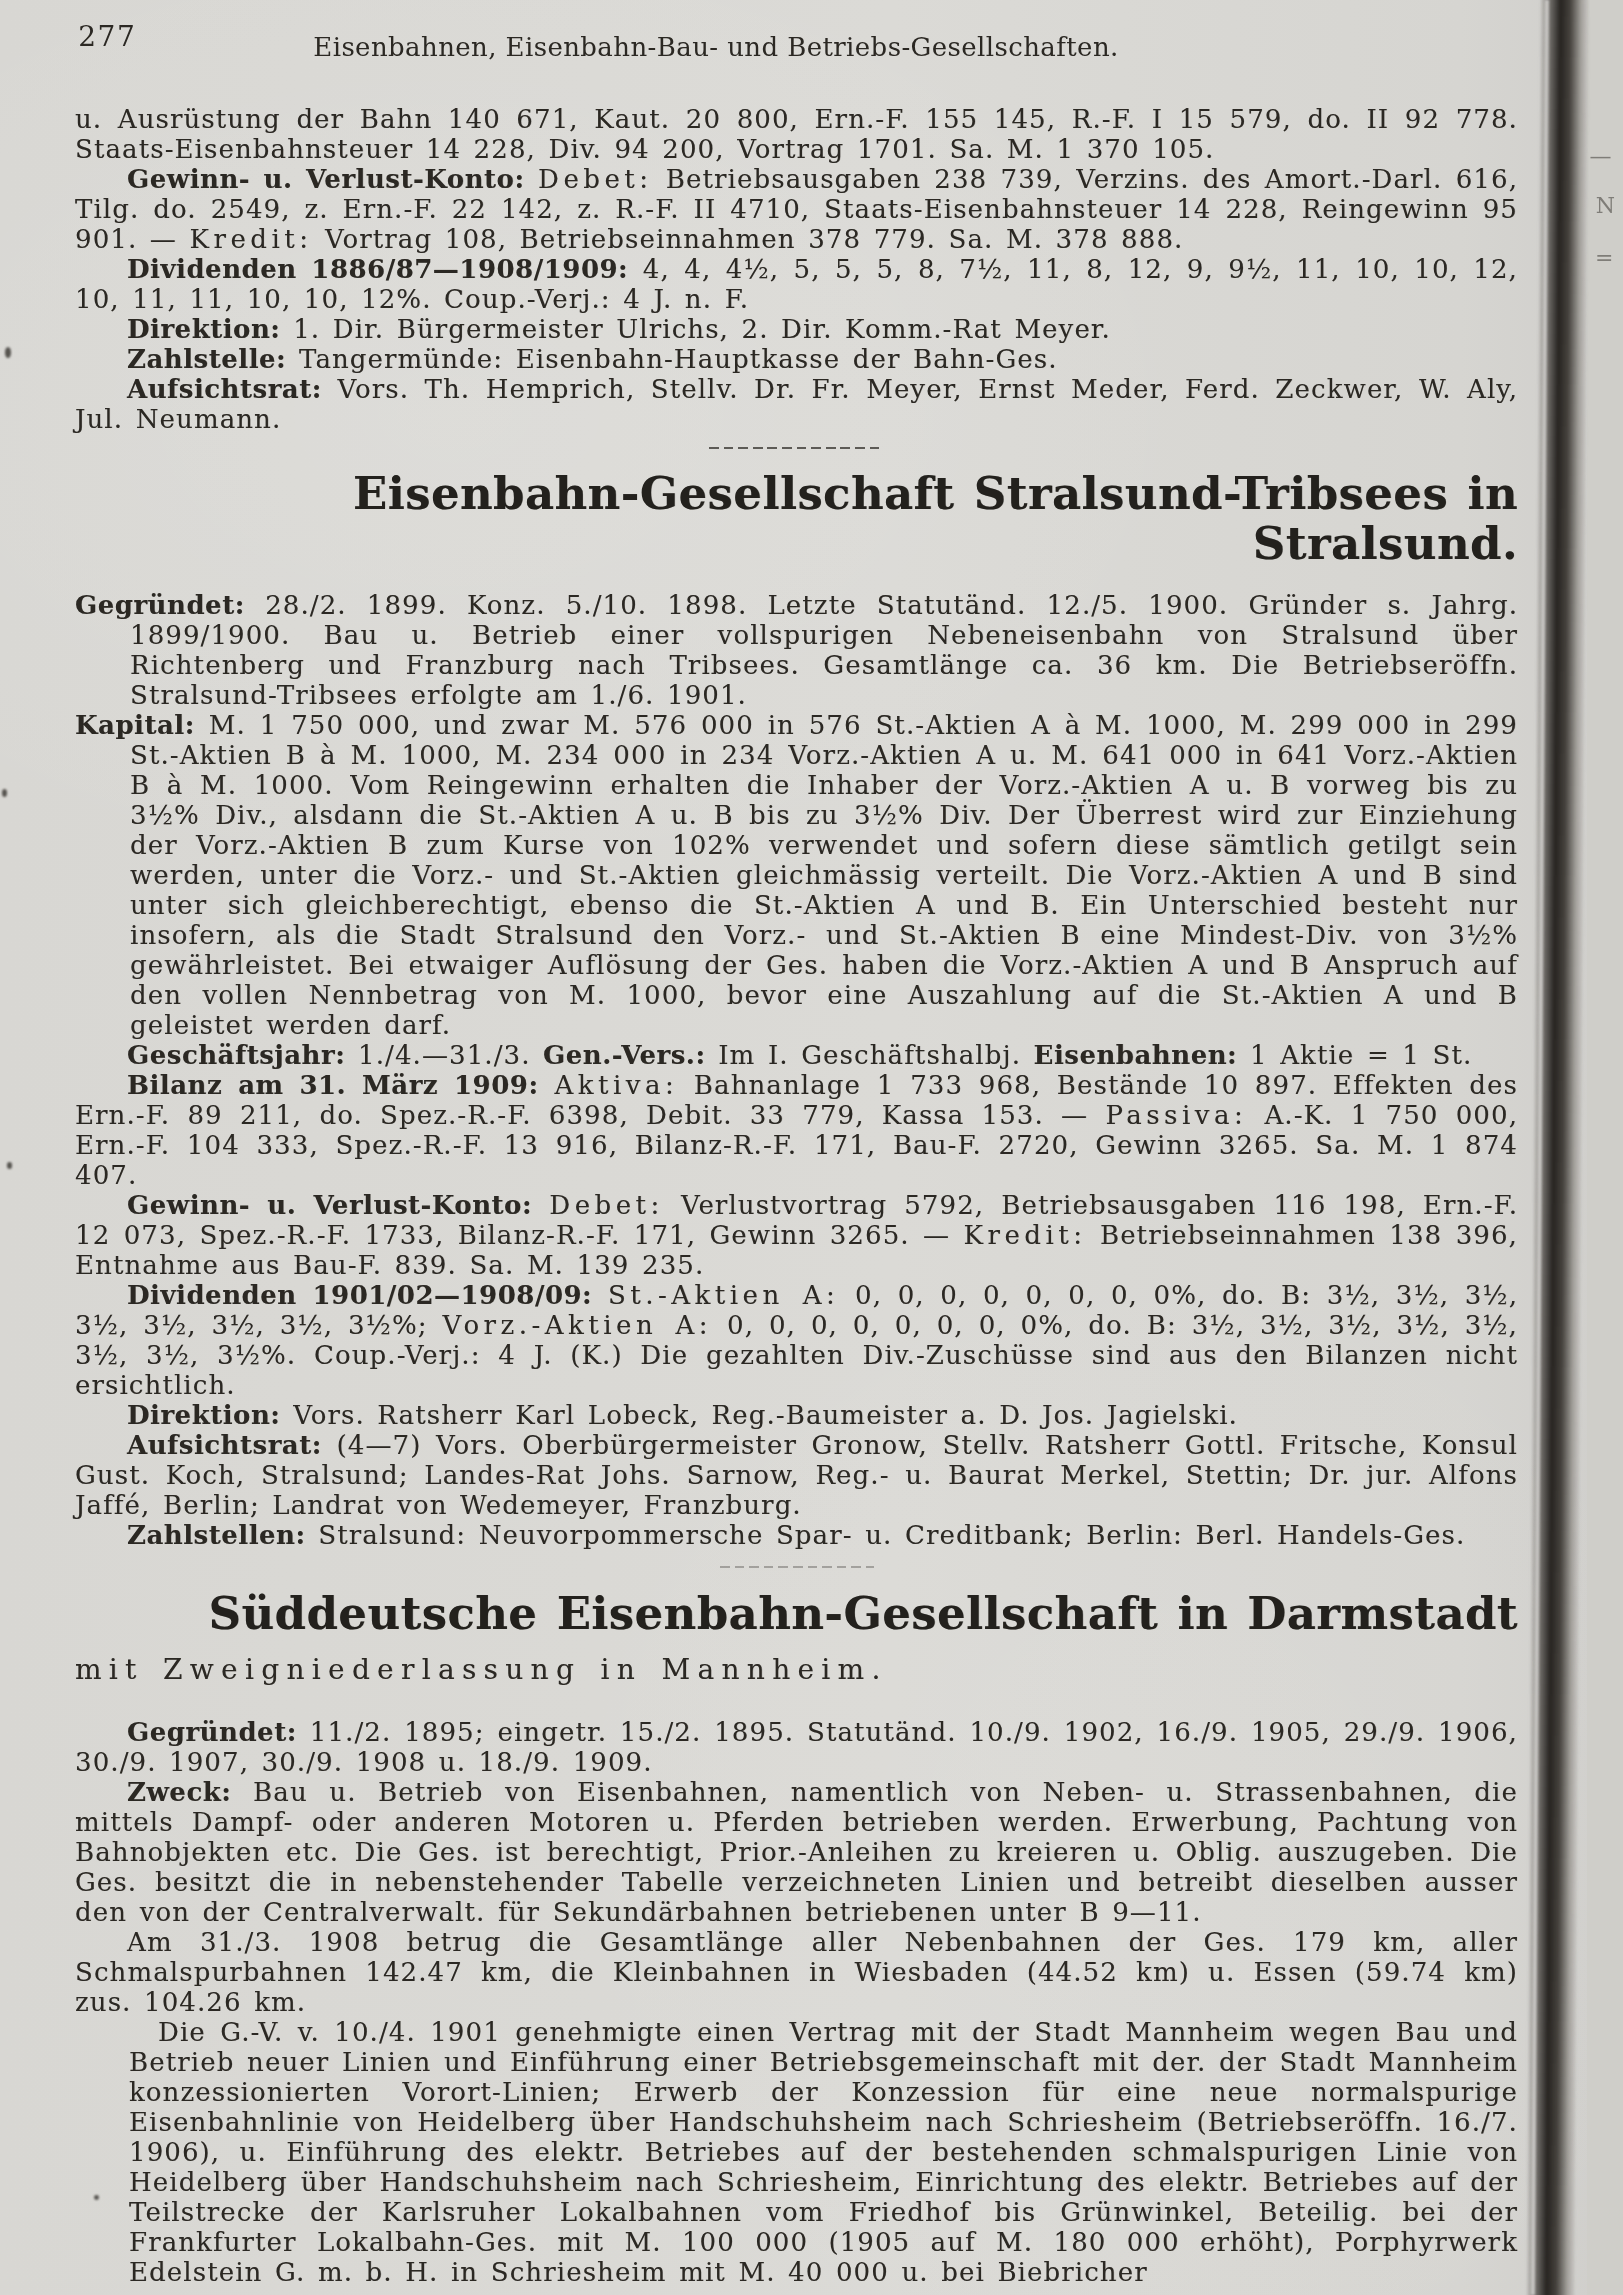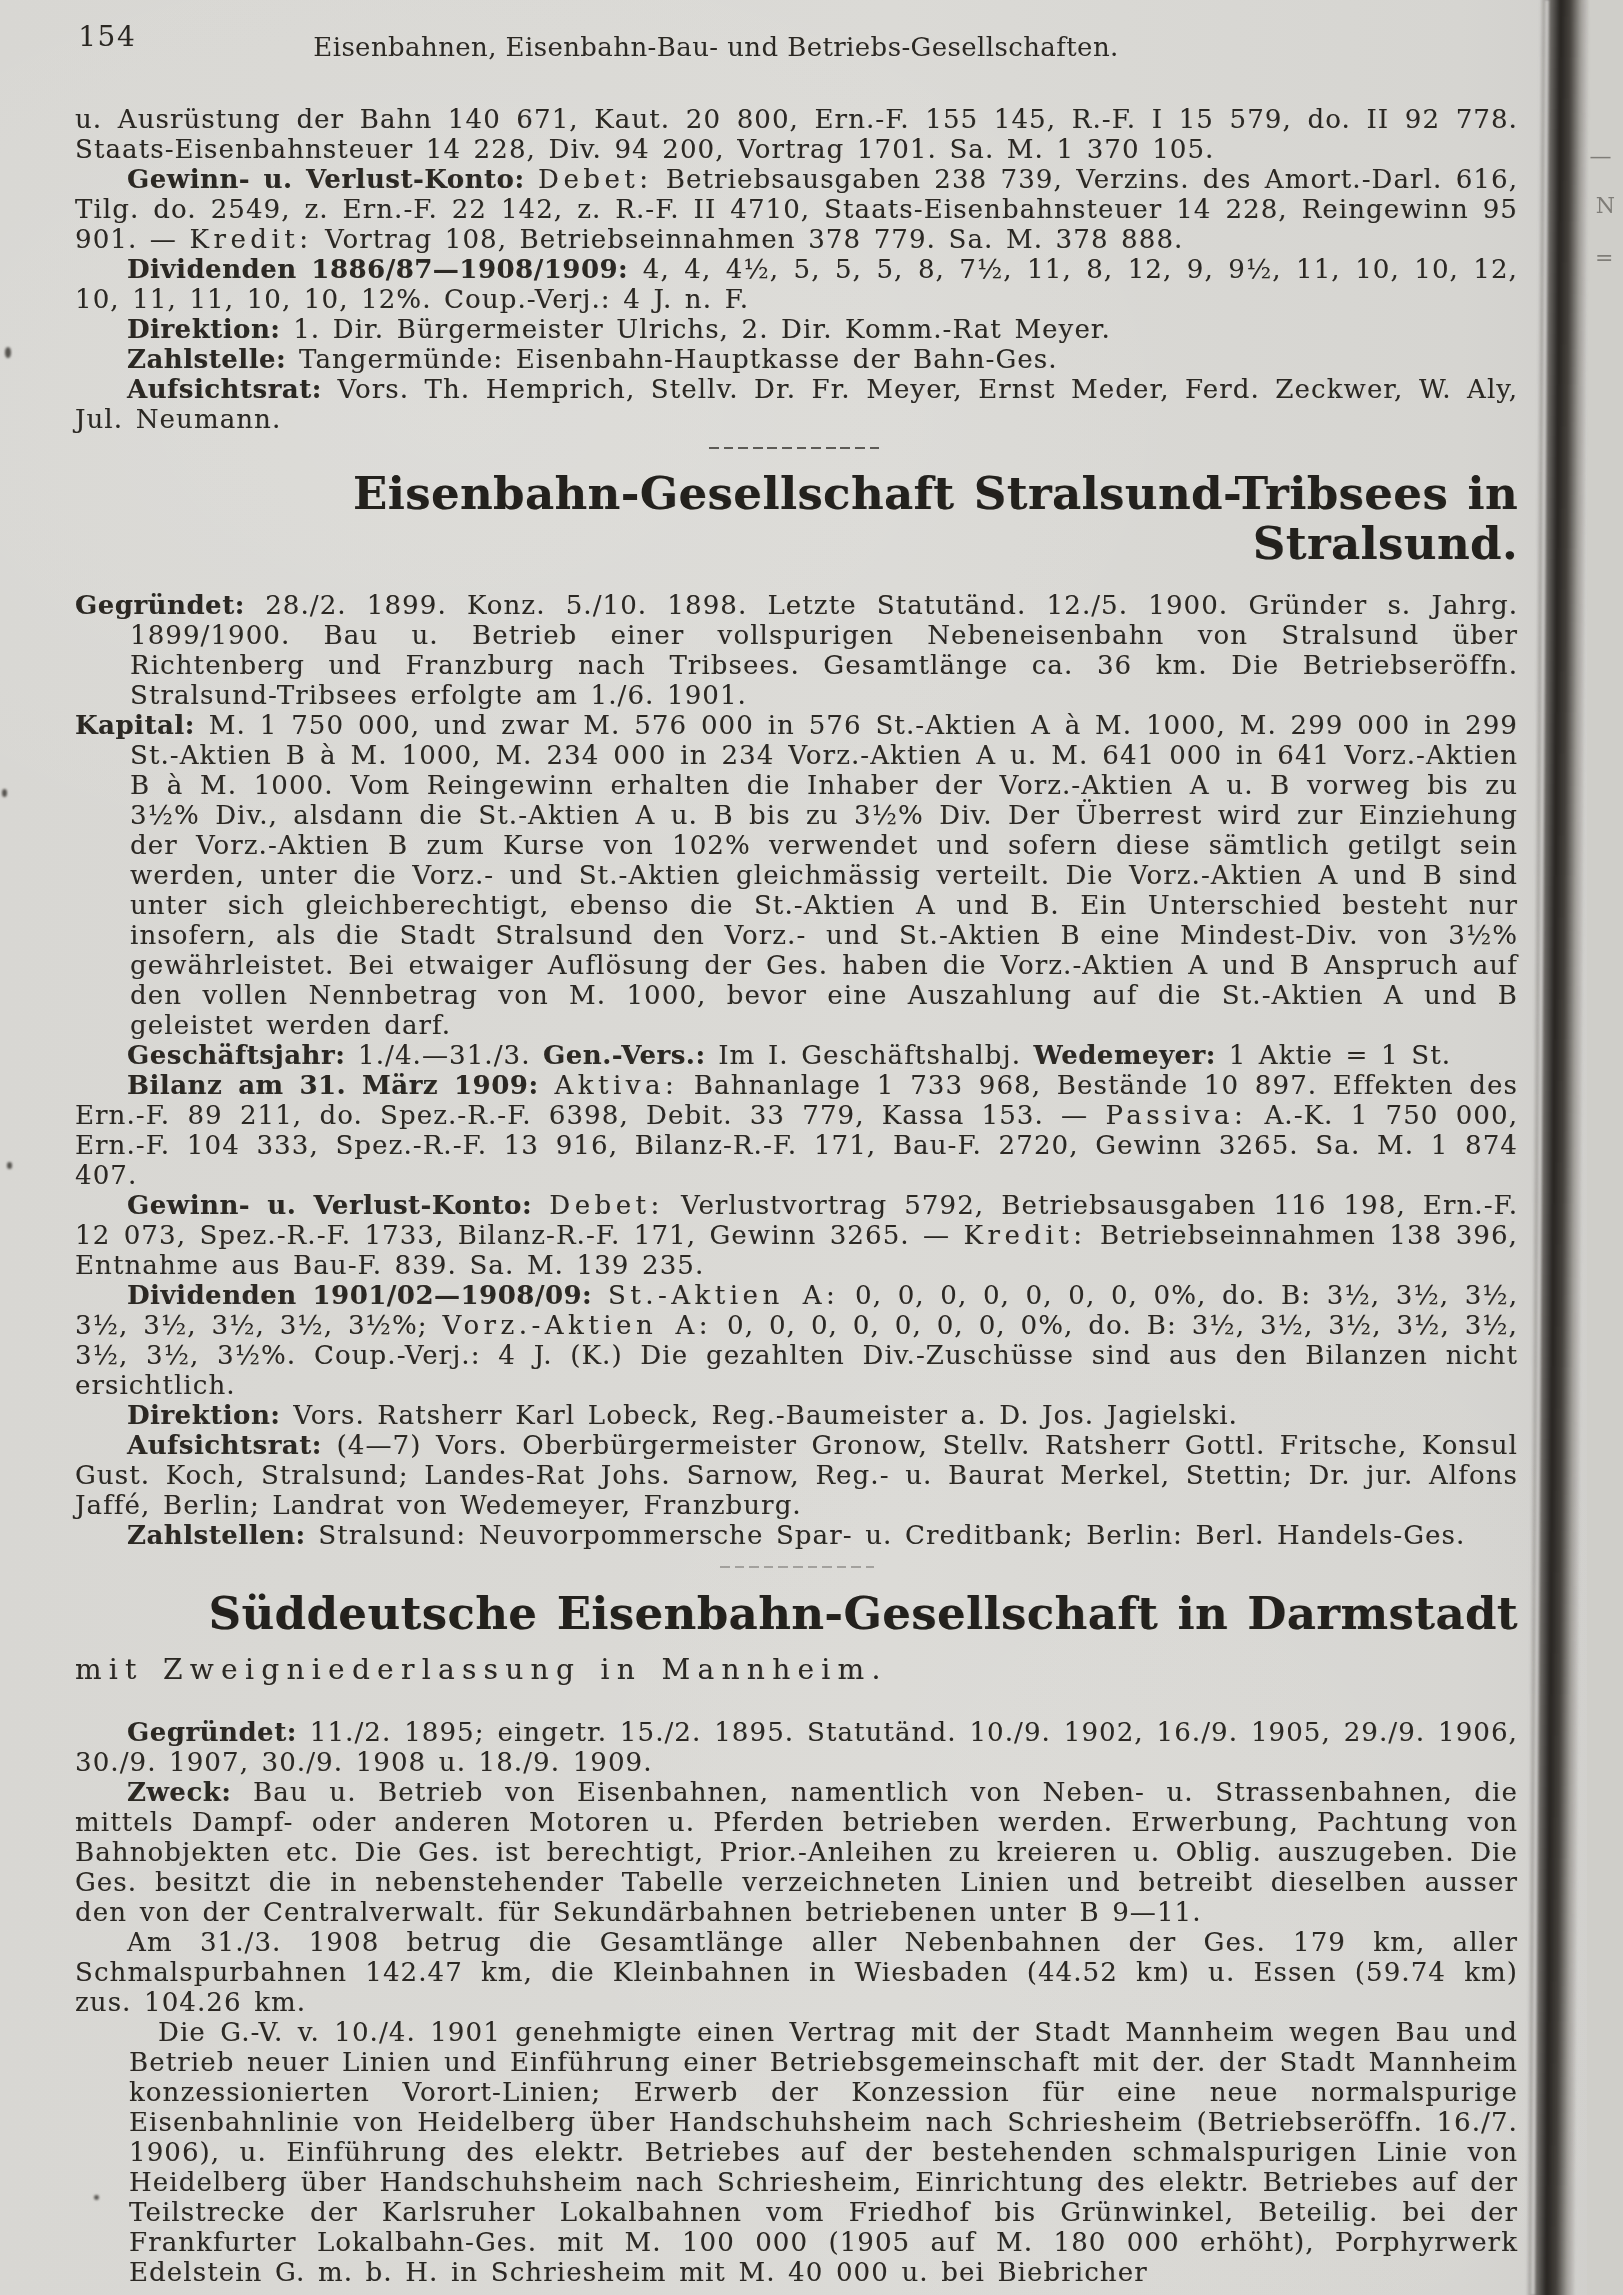--- a/index.html
+++ b/index.html
@@ -81,21 +81,21 @@
   <div class="gutter-highlight"></div>
   <span class="margin-mark" style="top:144px;right:11.4px;">—</span>
   <span class="margin-mark" style="top:193px;right:8px;">N</span>
   <span class="margin-mark" style="top:245px;right:9.7px;">=</span>
   <div class="speck" style="left:4.9px;top:347px;width:6.5px;height:11.4px;"></div>
   <div class="speck" style="left:2.4px;top:789px;width:4.9px;height:8px;"></div>
   <div class="speck" style="left:6.5px;top:1162px;width:5.7px;height:7.3px;"></div>
   <div class="speck" style="left:94px;top:2195px;width:4.9px;height:4.9px;"></div>
 
   <header class="running-head">
-    <span class="page-number">154</span>
+    <span class="page-number">277</span>
     <span class="running-title">Eisenbahnen, Eisenbahn-Bau- und Betriebs-Gesellschaften.</span>
   </header>
 
   <main class="text-col">
 
     <section>
         <p class="para flush"><span class="plain">u. Ausrüstung der Bahn 140 671, Kaut. 20 800, Ern.-F. 155 145, R.-F. I 15 579, do. II 92 778. Staats-Eisenbahnsteuer 14 228, Div. 94 200, Vortrag 1701.  Sa. M. 1 370 105.</span></p>
         <p class="para ind"><span class="bold">Gewinn- u. Verlust-Konto: </span><span class="spaced">Debet:</span><span class="plain"> Betriebsausgaben 238 739, Verzins. des Amort.-Darl. 616, Tilg. do. 2549, z. Ern.-F. 22 142, z. R.-F. II 4710, Staats-Eisenbahnsteuer 14 228, Reingewinn 95 901. — </span><span class="spaced">Kredit:</span><span class="plain"> Vortrag 108, Betriebseinnahmen 378 779.  Sa. M. 378 888.</span></p>
         <p class="para ind"><span class="bold">Dividenden 1886/87—1908/1909: </span><span class="plain">4, 4, 4½, 5, 5, 5, 8, 7½, 11, 8, 12, 9, 9½, 11, 10, 10, 12, 10, 11, 11, 10, 10, 12%.  Coup.-Verj.: 4 J. n. F.</span></p>
         <p class="para ind"><span class="bold">Direktion: </span><span class="plain">1. Dir. Bürgermeister Ulrichs, 2. Dir. Komm.-Rat Meyer.</span></p>
@@ -103,21 +103,21 @@
         <p class="para ind"><span class="bold">Aufsichtsrat: </span><span class="plain">Vors. Th. Hemprich, Stellv. Dr. Fr. Meyer, Ernst Meder, Ferd. Zeckwer, W. Aly, Jul. Neumann.</span></p>
       </section>
 
     <div class="divider"></div>
 
     <h1 class="section-title">Eisenbahn-Gesellschaft Stralsund-Tribsees in Stralsund.</h1>
 
     <section>
         <p class="para hang"><span class="bold">Gegründet: </span><span class="plain">28./2. 1899.  Konz. 5./10. 1898.  Letzte Statutänd. 12./5. 1900.  Gründer s. Jahrg. 1899/1900.  Bau u. Betrieb einer vollspurigen Nebeneisenbahn von Stralsund über Richtenberg und Franzburg nach Tribsees.  Gesamtlänge ca. 36 km.  Die Betriebseröffn. Stralsund-Tribsees erfolgte am 1./6. 1901.</span></p>
         <p class="para hang"><span class="bold">Kapital: </span><span class="plain">M. 1 750 000, und zwar M. 576 000 in 576 St.-Aktien A à M. 1000, M. 299 000 in 299 St.-Aktien B à M. 1000, M. 234 000 in 234 Vorz.-Aktien A u. M. 641 000 in 641 Vorz.-Aktien B à M. 1000.  Vom Reingewinn erhalten die Inhaber der Vorz.-Aktien A u. B vorweg bis zu 3½% Div., alsdann die St.-Aktien A u. B bis zu 3½% Div.  Der Überrest wird zur Einziehung der Vorz.-Aktien B zum Kurse von 102% verwendet und sofern diese sämtlich getilgt sein werden, unter die Vorz.- und St.-Aktien gleichmässig verteilt. Die Vorz.-Aktien A und B sind unter sich gleichberechtigt, ebenso die St.-Aktien A und B.  Ein Unterschied besteht nur insofern, als die Stadt Stralsund den Vorz.- und St.-Aktien B eine Mindest-Div. von 3½% gewährleistet.  Bei etwaiger Auflösung der Ges. haben die Vorz.-Aktien A und B Anspruch auf den vollen Nennbetrag von M. 1000, bevor eine Auszahlung auf die St.-Aktien A und B geleistet werden darf.</span></p>
-        <p class="para ind"><span class="bold">Geschäftsjahr: </span><span class="plain">1./4.—31./3.  </span><span class="bold">Gen.-Vers.: </span><span class="plain">Im I. Geschäftshalbj.  </span><span class="bold">Wedemeyer: </span><span class="plain">1 Aktie = 1 St.</span></p>
+        <p class="para ind"><span class="bold">Geschäftsjahr: </span><span class="plain">1./4.—31./3.  </span><span class="bold">Gen.-Vers.: </span><span class="plain">Im I. Geschäftshalbj.  </span><span class="bold">Eisenbahnen: </span><span class="plain">1 Aktie = 1 St.</span></p>
         <p class="para ind"><span class="bold">Bilanz am 31. März 1909: </span><span class="spaced">Aktiva:</span><span class="plain"> Bahnanlage 1 733 968, Bestände 10 897.  Effekten des Ern.-F. 89 211, do. Spez.-R.-F. 6398, Debit. 33 779, Kassa 153. — </span><span class="spaced">Passiva:</span><span class="plain"> A.-K. 1 750 000, Ern.-F. 104 333, Spez.-R.-F. 13 916, Bilanz-R.-F. 171, Bau-F. 2720, Gewinn 3265. Sa. M. 1 874 407.</span></p>
         <p class="para ind"><span class="bold">Gewinn- u. Verlust-Konto: </span><span class="spaced">Debet:</span><span class="plain"> Verlustvortrag 5792, Betriebsausgaben 116 198, Ern.-F. 12 073, Spez.-R.-F. 1733, Bilanz-R.-F. 171, Gewinn 3265. — </span><span class="spaced">Kredit:</span><span class="plain"> Betriebseinnahmen 138 396, Entnahme aus Bau-F. 839.  Sa. M. 139 235.</span></p>
         <p class="para ind"><span class="bold">Dividenden 1901/02—1908/09: </span><span class="spaced">St.-Aktien A:</span><span class="plain"> 0, 0, 0, 0, 0, 0, 0, 0%, do. B: 3½, 3½, 3½, 3½, 3½, 3½, 3½, 3½%; </span><span class="spaced">Vorz.-Aktien A:</span><span class="plain"> 0, 0, 0, 0, 0, 0, 0, 0%, do. B: 3½, 3½, 3½, 3½, 3½, 3½, 3½, 3½%.  Coup.-Verj.: 4 J. (K.)  Die gezahlten Div.-Zuschüsse sind aus den Bilanzen nicht ersichtlich.</span></p>
         <p class="para ind"><span class="bold">Direktion: </span><span class="plain">Vors. Ratsherr Karl Lobeck, Reg.-Baumeister a. D. Jos. Jagielski.</span></p>
         <p class="para ind"><span class="bold">Aufsichtsrat: </span><span class="plain">(4—7) Vors. Oberbürgermeister Gronow, Stellv. Ratsherr Gottl. Fritsche, Konsul Gust. Koch, Stralsund; Landes-Rat Johs. Sarnow, Reg.- u. Baurat Merkel, Stettin; Dr. jur. Alfons Jaffé, Berlin; Landrat von Wedemeyer, Franzburg.</span></p>
         <p class="para ind"><span class="bold">Zahlstellen: </span><span class="plain">Stralsund: Neuvorpommersche Spar- u. Creditbank; Berlin: Berl. Handels-Ges.</span></p>
       </section>
 
     <div class="divider faint"></div>
 

